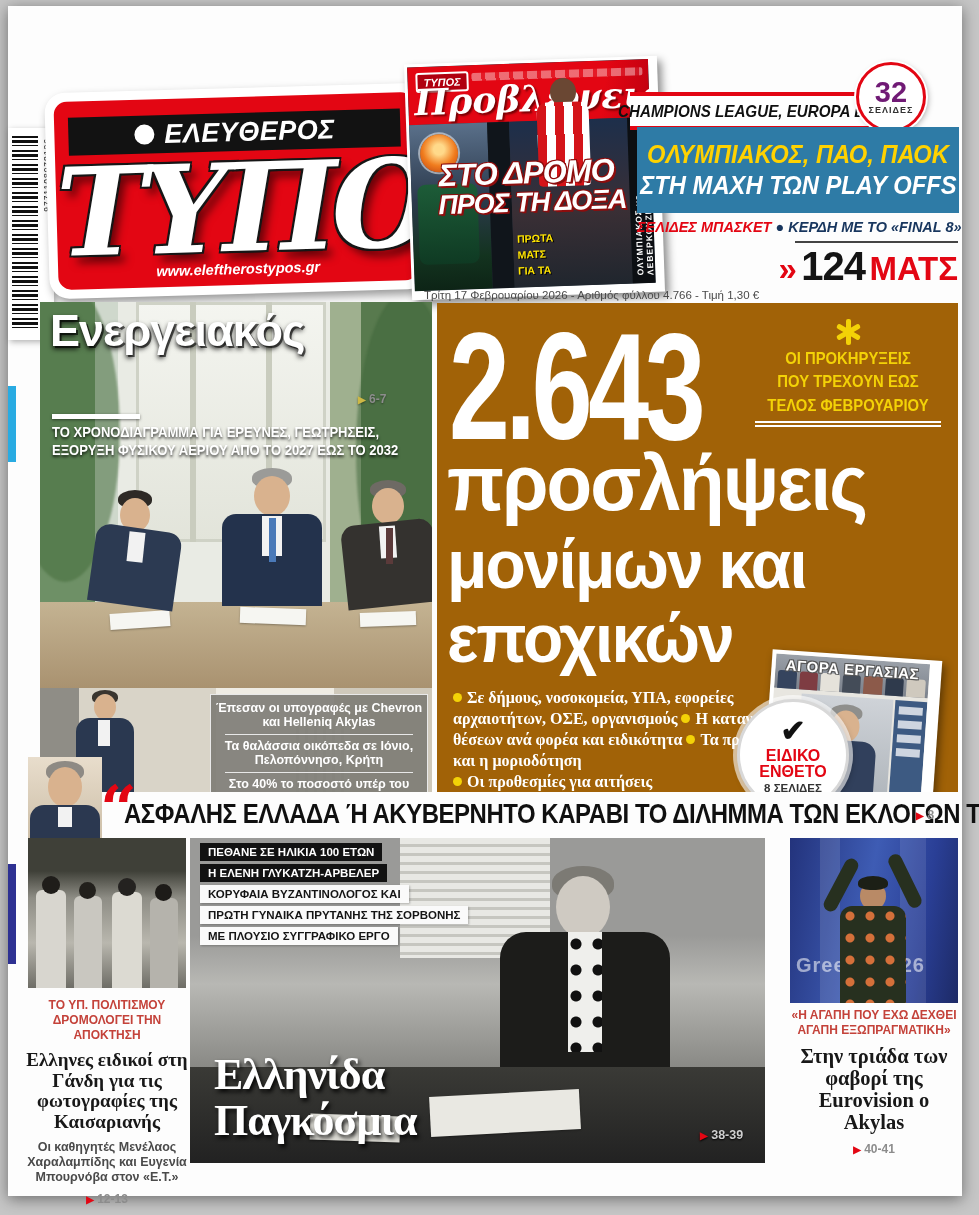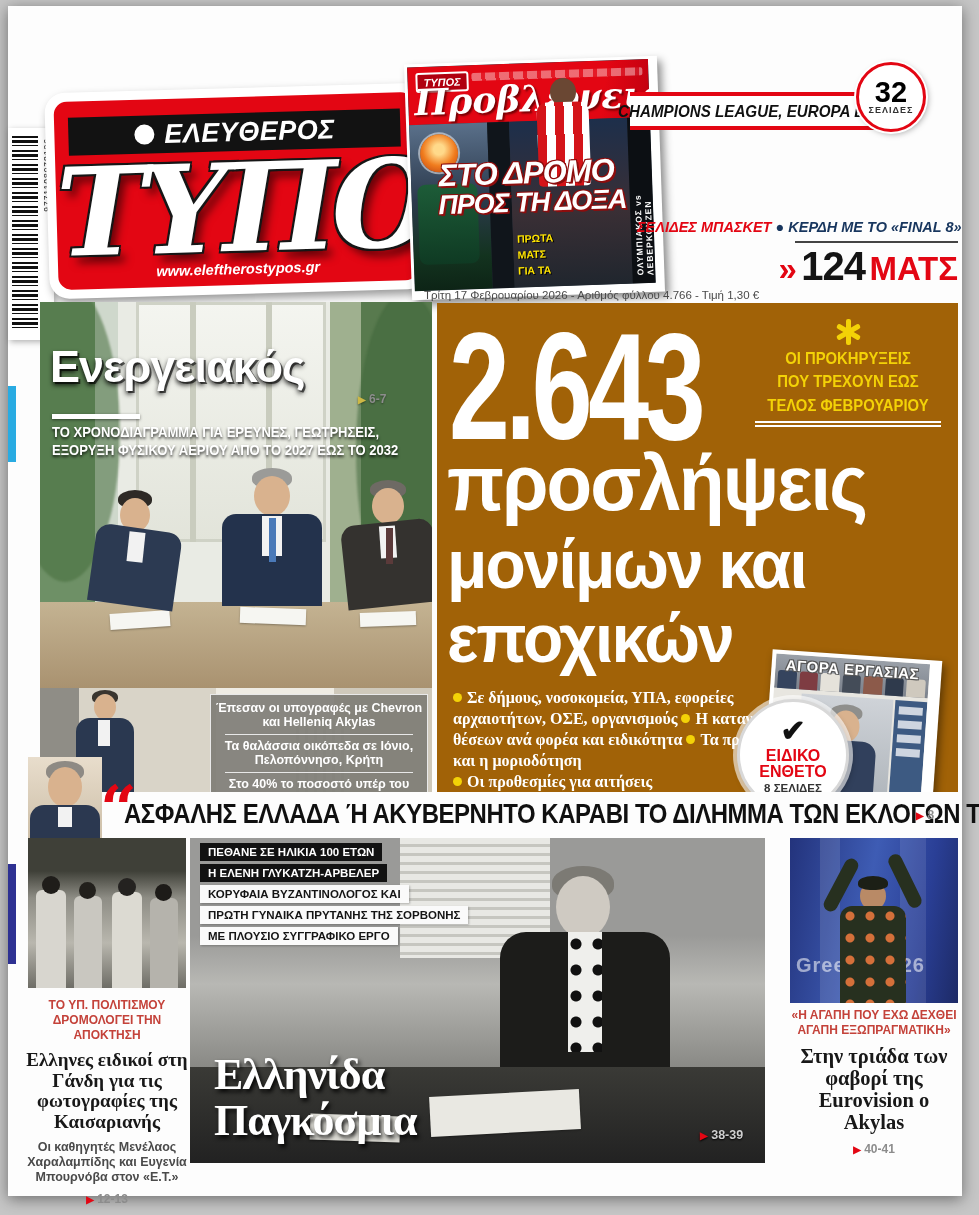--- a/index.html
+++ b/index.html
@@ -53,21 +53,21 @@
             text-shadow:2px 2px 0 #8e0d0d,-1px -1px 0 #8e0d0d,1px -1px 0 #8e0d0d,-1px 1px 0 #8e0d0d;}
   .promo-sub{left:104px;top:168px;color:#ffe400;font-weight:900;font-size:10.5px;line-height:1.5;text-shadow:1px 1px 0 #000;}
   .vtext{writing-mode:vertical-rl;transform:rotate(180deg);color:#fff;font-weight:900;font-size:8.5px;letter-spacing:1px;}
   #promo-side{left:221px;top:66px;height:150px;}
   
   #cl-strip{left:630px;top:92px;width:276px;height:30px;background:#fff;border-top:4px solid #e30613;border-bottom:4px solid #e30613;
             display:flex;align-items:center;justify-content:center;}
   #cl-strip span{font-weight:900;font-style:italic;font-size:16.5px;color:#111;transform:scaleX(.92);white-space:nowrap;}
   #pages-badge{left:856px;top:62px;width:64px;height:64px;border-radius:50%;background:#fff;border:3px solid #e30613;
                box-shadow:0 0 0 2px #fff, 2px 2px 6px rgba(0,0,0,.35);display:flex;flex-direction:column;align-items:center;justify-content:center;}
-  #pages-badge .n{font-weight:900;font-size:29px;color:#000000;line-height:.9;}
+  #pages-badge .n{font-weight:900;font-size:29px;color:#701a75;line-height:.9;}
   #pages-badge .l{font-weight:700;font-size:9px;color:#333;letter-spacing:1px;}
   #blue-banner{left:637px;top:127px;width:322px;height:86px;background:#2e7ba6;display:flex;flex-direction:column;align-items:center;justify-content:center;}
   #blue-banner .y{color:#ffd200;font-weight:900;font-style:italic;font-size:25px;white-space:nowrap;transform:scaleX(.95);}
   #blue-banner .w{color:#fff;font-weight:900;font-style:italic;font-size:25px;white-space:nowrap;transform:scaleX(.95);margin-top:2px;}
   #basket-line{left:637px;top:219px;width:322px;text-align:center;font-weight:900;font-style:italic;font-size:14.5px;white-space:nowrap;}
   #basket-line .r{color:#e30613;}
   #basket-line .dot-sep{color:#18365e;}
   #basket-line .b{color:#18365e;}
   #rule-124{left:795px;top:241px;width:163px;height:2px;background:#444;}
   #matches{left:640px;top:244px;width:318px;text-align:right;white-space:nowrap;}
@@ -83,21 +83,21 @@
   #energy-photo .mull{position:absolute;top:0;width:6px;height:240px;background:#c9ccbe;}
   #energy-desk{left:0;right:0;top:300px;height:86px;background:linear-gradient(180deg,#c4b392,#a99270);}
   .paper{position:absolute;background:#f6f6f2;box-shadow:0 1px 2px rgba(0,0,0,.3);}
   .person{position:absolute;}
   .head{position:absolute;border-radius:50%;background:#d9b28e;}
   .hair{position:absolute;border-radius:50% 50% 40% 40%;}
   .torso{position:absolute;border-radius:14px 14px 0 0;}
   .shirt{position:absolute;background:#f2f2f2;}
   .tie{position:absolute;width:7px;background:#28456e;}
   #energy-h1{left:50px;top:305px;color:#fff;font-weight:900;font-size:45px;letter-spacing:-1px;
-             text-shadow:0 3px 5px rgba(0,0,0,.85),2px 2px 0 rgba(0,0,0,.6);margin-top:36px;}
+             text-shadow:0 3px 5px rgba(0,0,0,.85),2px 2px 0 rgba(0,0,0,.6);}
   #energy-h2{left:50px;top:357px;color:#fff;font-weight:900;font-size:45px;letter-spacing:-1px;
              text-shadow:0 3px 5px rgba(0,0,0,.85),2px 2px 0 rgba(0,0,0,.6);}
   #energy-ref{left:358px;top:392px;font-size:12px;font-weight:bold;color:#8d8d8d;text-shadow:0 1px 2px rgba(0,0,0,.4);}
   #energy-ref .ar{color:#cdb845;}
   #energy-bar{left:52px;top:414px;width:88px;height:5px;background:#fff;box-shadow:0 1px 3px rgba(0,0,0,.5);}
   .energy-sub{left:52px;color:#fff;font-weight:800;font-size:14px;white-space:nowrap;transform:scaleX(.93);transform-origin:left center;
               text-shadow:0 2px 3px rgba(0,0,0,.8);}
   
   #energy-photo2{left:40px;top:688px;width:392px;height:104px;overflow:hidden;
      background:linear-gradient(90deg,#8f8d86 0 10%,#d9d4c8 10% 45%,#efece4 45% 75%,#cfc9bb 75%);}
@@ -225,20 +225,24 @@
       <div class="abs vtext" id="promo-side">ΟΛΥΜΠΙΑΚΟΣ vs ΛΕΒΕΡΚΟΥΖΕΝ</div>
     </div>
   </div>
 
   <div class="abs" id="cl-strip">
     <span>CHAMPIONS LEAGUE, EUROPA LEAGUE</span>
   </div>
   <div class="abs" id="pages-badge">
     <div class="n">32</div>
     <div class="l">ΣΕΛΙΔΕΣ</div>
+  </div>
+  <div class="abs" id="blue-banner">
+    <div class="y">ΟΛΥΜΠΙΑΚΟΣ, ΠΑΟ, ΠΑΟΚ</div>
+    <div class="w">ΣΤΗ ΜΑΧΗ ΤΩΝ PLAY OFFS</div>
   </div>
   <div class="abs" id="basket-line">
     <span class="r">ΣΕΛΙΔΕΣ ΜΠΑΣΚΕΤ</span>
     <span class="dot-sep">●</span>
     <span class="b">ΚΕΡΔΗ ΜΕ ΤΟ «FINAL 8»</span>
   </div>
   <div class="abs" id="rule-124"></div>
   <div class="abs" id="matches">
     <span class="mk">»</span>
     <span class="mn">124</span>

